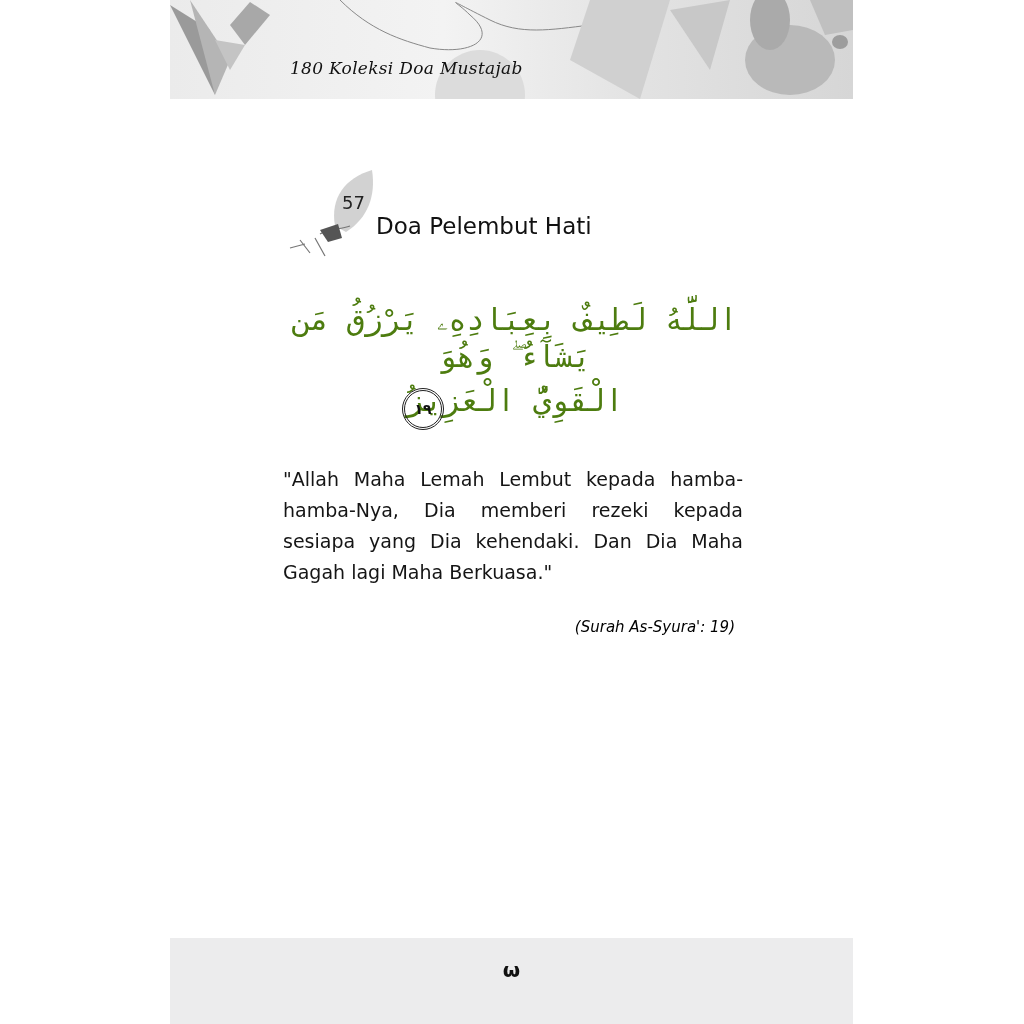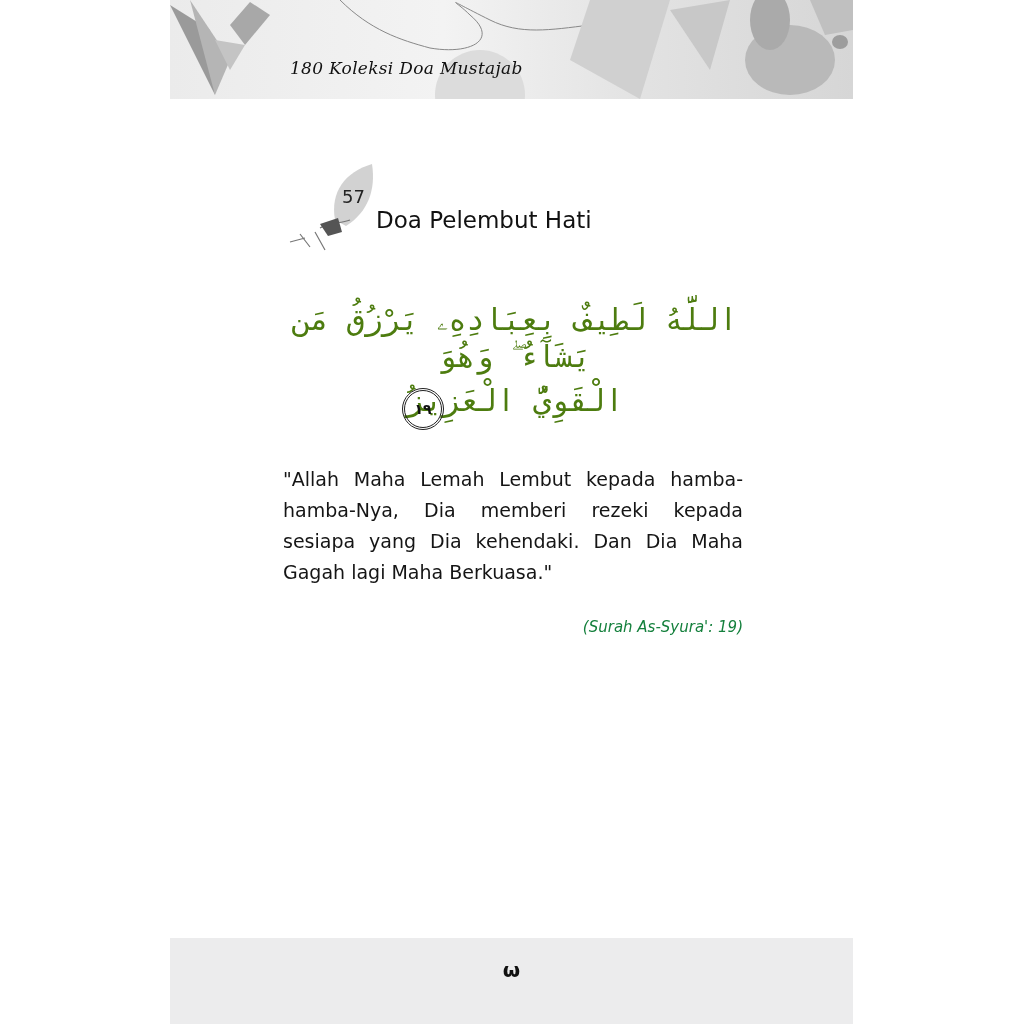--- a/index.html
+++ b/index.html
@@ -4,37 +4,37 @@
 <style>
   html, body { margin:0; padding:0; }
   body { width:1024px; height:1024px; background:#ffffff; position:relative; overflow:hidden;
          font-family:"DejaVu Sans", sans-serif; color:#111; }
   .page { position:absolute; left:170px; top:0; width:683px; height:1024px; background:#ffffff; }
   .header { position:absolute; left:0; top:0; width:683px; height:99px;
             background:linear-gradient(90deg,#ebebeb 0%,#f3f3f3 40%,#e2e2e2 70%,#d6d6d6 100%); overflow:hidden; }
   .header svg { position:absolute; left:0; top:0; }
   .header-title { position:absolute; left:120px; top:58px; font-family:"DejaVu Serif", serif;
                   font-style:italic; font-size:17px; color:#111; letter-spacing:0.3px; }
-  .chapter { position:absolute; left:110px; top:162px; width:400px; height:90px;text-align:center; }
+  .chapter { position:absolute; left:110px; top:168px; width:400px; height:90px;text-align:center; }
   .leaf { position:absolute; left:0; top:0; }
   .chapter-num { position:absolute; left:62px; top:24px; font-family:"DejaVu Sans", sans-serif;
                  font-size:18px; color:#222; }
   .chapter-title { position:absolute; left:96px; top:4px; font-family:"DejaVu Sans", sans-serif;
                    font-size:23px; color:#111; white-space:nowrap;margin-top:41px; }
   .arabic { position:absolute; left:110px; width:470px; text-align:center; direction:rtl;
             font-family:Liberation Mono, monospace; font-size:30px; color:#4d7c0f; }
   .arabic.l1 { top:302px; }
   .arabic.l2 { top:383px; left:230px; width:230px; }
   .verse-mark { position:absolute; left:232px; top:388px; width:36px; height:36px;
                 border:3px double #222; border-radius:50%; text-align:center; line-height:36px;
                 font-size:14px; font-weight:bold; color:#111; }
   .translation { position:absolute; left:113px; top:464px; width:460px; font-family:"DejaVu Sans", sans-serif;
                  font-size:19px; line-height:31px; text-align:justify; color:#151515; }
-  .source { position:absolute; left:400px; top:618px; width:173px; text-align:right;
-            font-family:"DejaVu Sans", sans-serif; font-style:italic; font-size:15px; color:#15803d; }
+  .source { position:absolute; left:392px; top:618px; width:173px; text-align:right;
+            font-family:"DejaVu Sans", sans-serif; font-style:italic; font-size:15px; color:#000000; }
   .footer { position:absolute; left:0; top:938px; width:683px; height:86px; background:#ececed; }
   .page-num { position:absolute; left:0; top:20px; width:683px; text-align:center;
               font-family:"DejaVu Sans", sans-serif; font-weight:bold; font-size:20px; color:#111; }
 </style>
 </head>
 <body>
 
 <div class="page">
 
   <div class="header">

